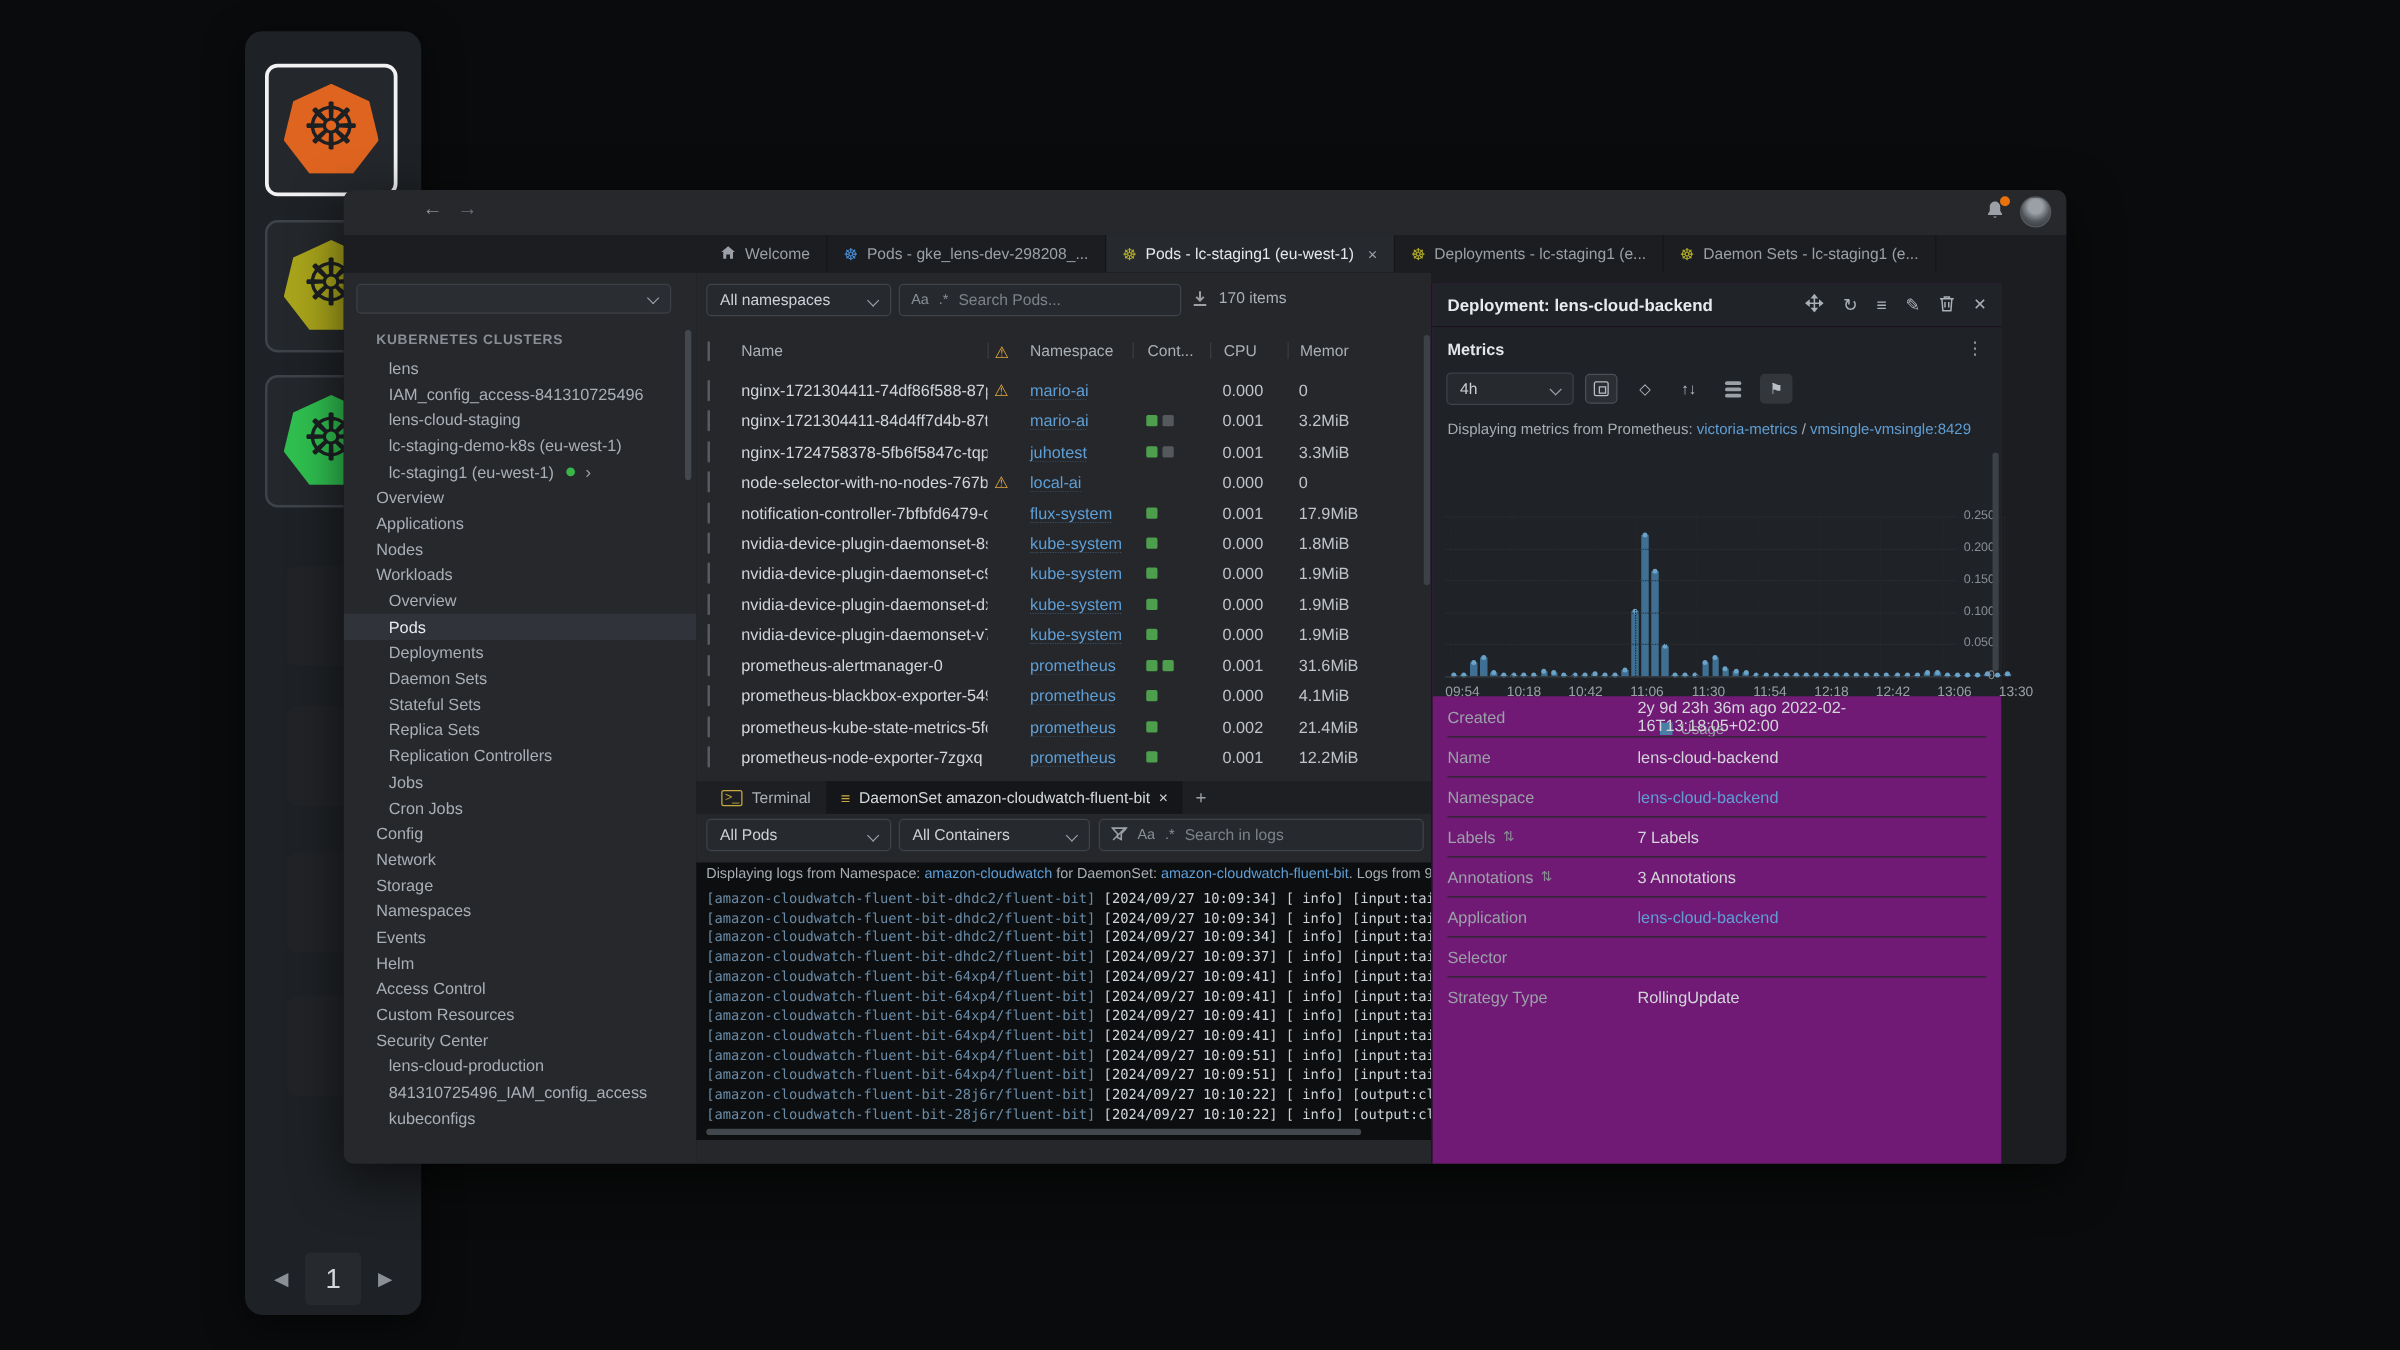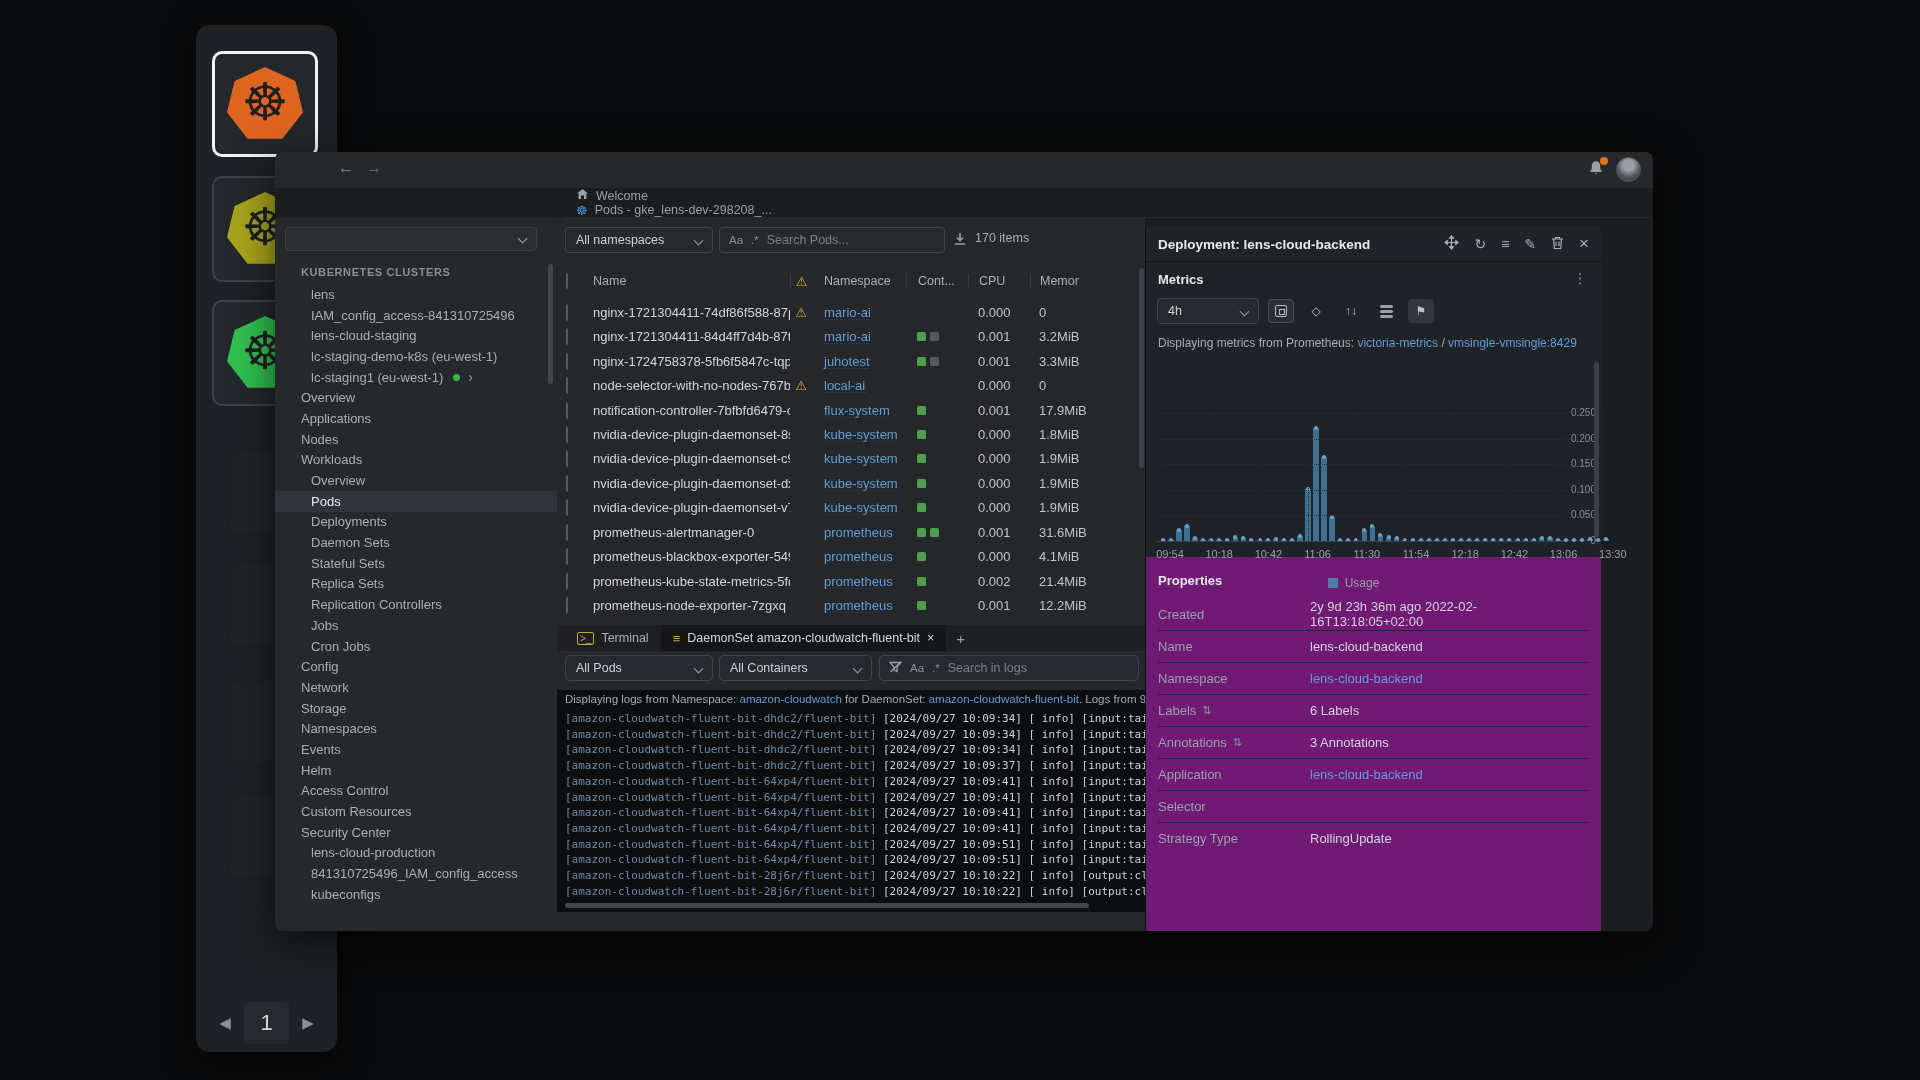--- a/index.html
+++ b/index.html
@@ -8,21 +8,21 @@
 
   
   .window { position:absolute; left:275px; top:152px; width:1378px; height:779px; background:#202327; border-radius:8px; box-shadow:0 12px 40px rgba(0,0,0,.6); }
   .titlebar { position:absolute; left:0; top:0; right:0; height:36px; background:#26282b; border-radius:8px 8px 0 0; }
   .nav-arrow { position:absolute; top:7px; font-size:16px; color:#8b9096; width:22px; text-align:center; cursor:default; }
   .nav-back { left:60px; } .nav-fwd { left:88px; color:#6a6f75; }
   .bell-wrap { position:absolute; right:44px; top:7px; width:22px; height:22px; }
   .bell-dot { position:absolute; right:1px; top:-2px; width:8px; height:8px; border-radius:50%; background:#e8720c; }
   .avatar { position:absolute; right:12px; top:5px; width:25px; height:25px; border-radius:50%; background:radial-gradient(circle at 50% 32%, #9aa0a6 0 28%, #53575c 60%, #2c2f33 100%); border:1px solid #55595e; }
 
-  .tabbar { position:absolute; left:0; top:36px; right:0; height:30px; background:#1b1d20; display:flex; padding-left:288px;flex-direction:column; }
+  .tabbar { position:absolute; left:0; top:36px; right:0; height:30px; background:#1b1d20; display:flex; padding-left:288px; }
   .tab { display:flex; align-items:center; gap:7px; padding:0 13px; font-size:12.5px; color:#9aa0a6; border-right:1px solid #141619; white-space:nowrap; }
   .tab.active { background:#26292d; color:#e6e8ea; }
   .tab .close { margin-left:4px; color:#9aa0a6; font-size:13px; }
   .kicon { font-size:13px; line-height:1; }
 
   .content { position:absolute; left:0; top:66px; right:0; bottom:0; background:#1b1d20; border-radius:0 0 8px 8px; overflow:hidden; }
 
   
   .sidebar { position:absolute; left:0; top:0; width:282px; bottom:0; background:#26282c; }
   .sb-select { position:absolute; left:10px; top:9px; width:252px; height:24px; background:#2a2d31; border:1px solid #3c4046; border-radius:4px; }
@@ -790,21 +790,20 @@
             <div class="vline" style="left: 260px; top: 55px; height: 128px;"></div>
             <div class="vline" style="left: 309.2px; top: 55px; height: 128px;"></div>
             <div class="vline" style="left: 358.4px; top: 55px; height: 128px;"></div>
             <div class="vline" style="left: 407.6px; top: 55px; height: 128px;"></div>
             <div class="vline" style="left: 456.8px; top: 55px; height: 128px;"></div>
           </div>
         <div class="dr-scrollbar"></div>
       </div>
 
       <div class="props">
-        <div class="p-head">Properties</div>
         <div id="prop-rows">
             <div class="p-row">
               <div class="p-label">
                 <span>Created</span>
               </div>
               <div class="p-val">2y 9d 23h 36m ago 2022-02-16T13:18:05+02:00</div>
             </div>
             <div class="p-row">
               <div class="p-label">
                 <span>Name</span>
@@ -815,21 +814,21 @@
               <div class="p-label">
                 <span>Namespace</span>
               </div>
               <div class="p-val link">lens-cloud-backend</div>
             </div>
             <div class="p-row">
               <div class="p-label">
                 <span>Labels</span>
                 <span class="sorter">⇅</span>
               </div>
-              <div class="p-val">6 Labels</div>
+              <div class="p-val">7 Labels</div>
             </div>
             <div class="p-row">
               <div class="p-label">
                 <span>Annotations</span>
                 <span class="sorter">⇅</span>
               </div>
               <div class="p-val">3 Annotations</div>
             </div>
             <div class="p-row">
               <div class="p-label">

